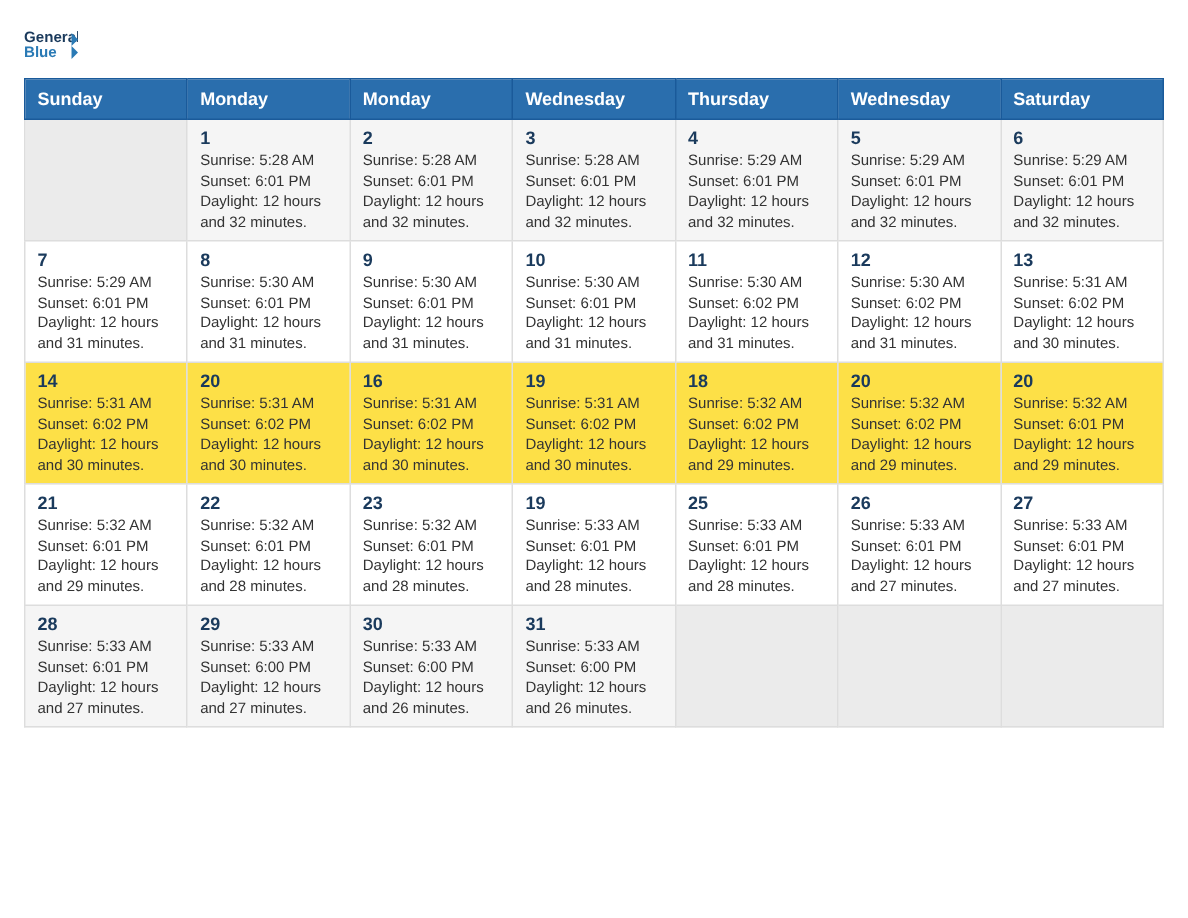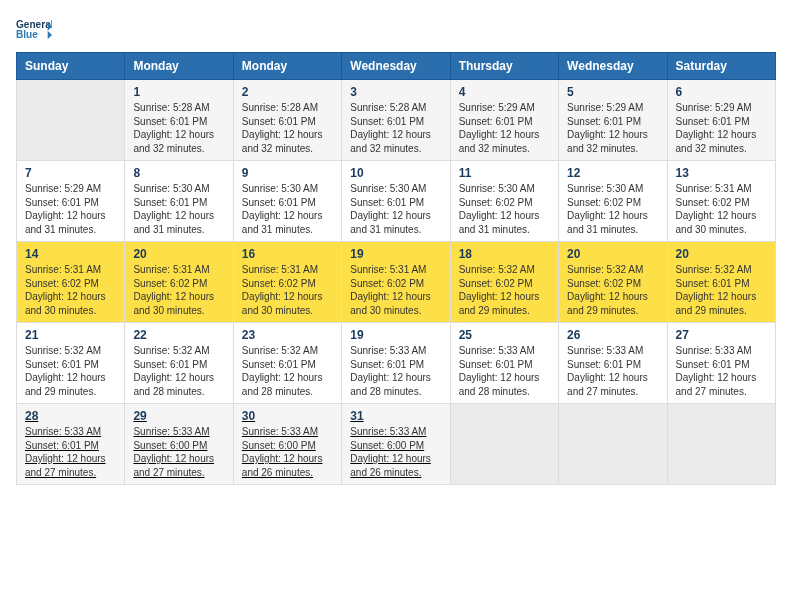--- a/index.html
+++ b/index.html
@@ -84,21 +84,21 @@
       line-height: 1.35;
     }
     .empty-cell {
       background: #f0f0f0;
     }
     
     .week-row-1 td { background-color: #f5f5f5; }
     .week-row-2 td { background-color: #ffffff; }
     .week-row-3 td { background-color: #fde047; }
     .week-row-4 td { background-color: #ffffff; }
-    .week-row-5 td { background-color: #f5f5f5; text-decoration: underline; }
+    .week-row-5 td { background-color: #f5f5f5; }
     .empty-cell { background-color: #ebebeb !important; }
   </style>
 </head>
 <body>
 
 <div class="header-area">
   <div class="logo">
     <svg class="logo-icon" viewBox="0 0 50 38" xmlns="http://www.w3.org/2000/svg">
       <text x="0" y="16" font-size="14" font-weight="bold" fill="#1a3a5c" font-family="Arial">General</text>
       <text x="0" y="30" font-size="14" font-weight="bold" fill="#2a7ab5" font-family="Arial">Blue</text>

